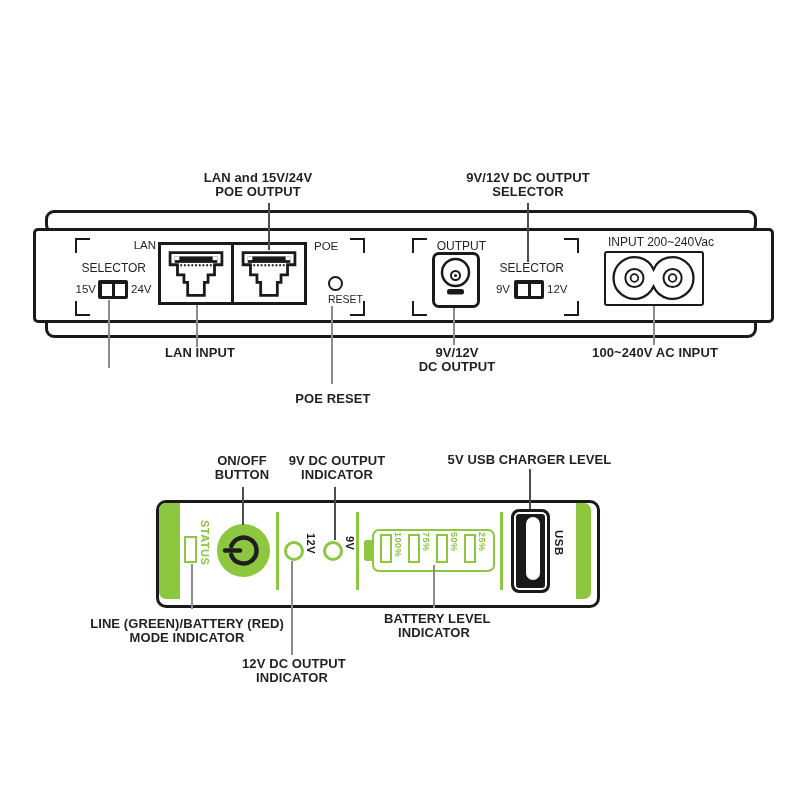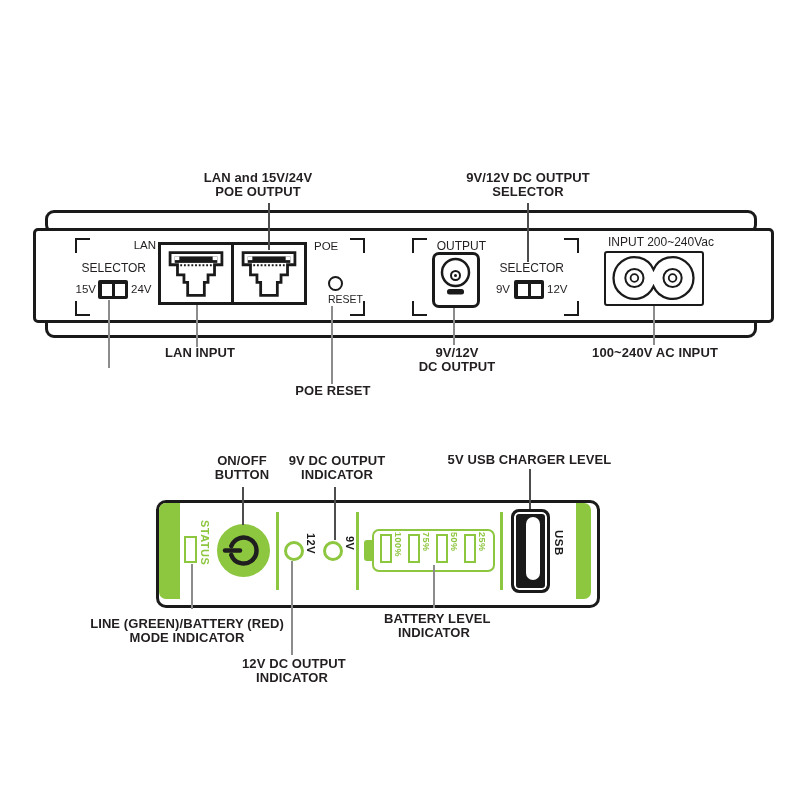--- a/index.html
+++ b/index.html
@@ -133,21 +133,21 @@
         <circle cx="29" cy="27.5" r="4.2" fill="none" stroke="#1a1a1a" stroke-width="2"></circle>
         <circle cx="71" cy="27.5" r="10" fill="none" stroke="#1a1a1a" stroke-width="2.2"></circle>
         <circle cx="71" cy="27.5" r="4.2" fill="none" stroke="#1a1a1a" stroke-width="2"></circle>
       </svg>
     </div>
   </div>
 
   <div class="callout" style="left:150px;top:346px;width:100px">
     <div>LAN INPUT</div>
   </div>
-  <div class="callout" style="left:283px;top:384px;width:100px">
+  <div class="callout" style="left:283px;top:392px;width:100px">
     <div>POE RESET</div>
   </div>
   <div class="callout" style="left:407px;top:346px;width:100px">
     <div>9V/12V</div>
     <div>DC OUTPUT</div>
   </div>
   <div class="callout" style="left:575px;top:346px;width:160px">
     <div>100~240V AC INPUT</div>
   </div>
 

